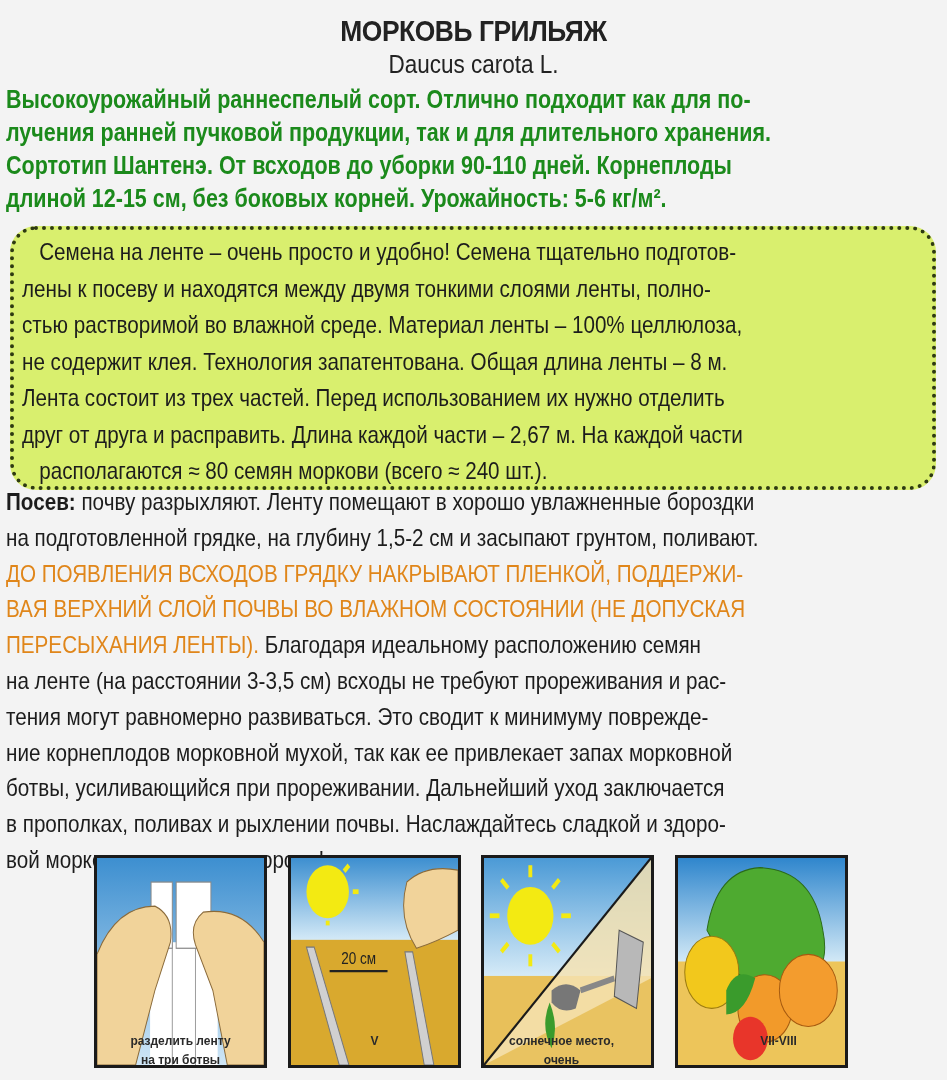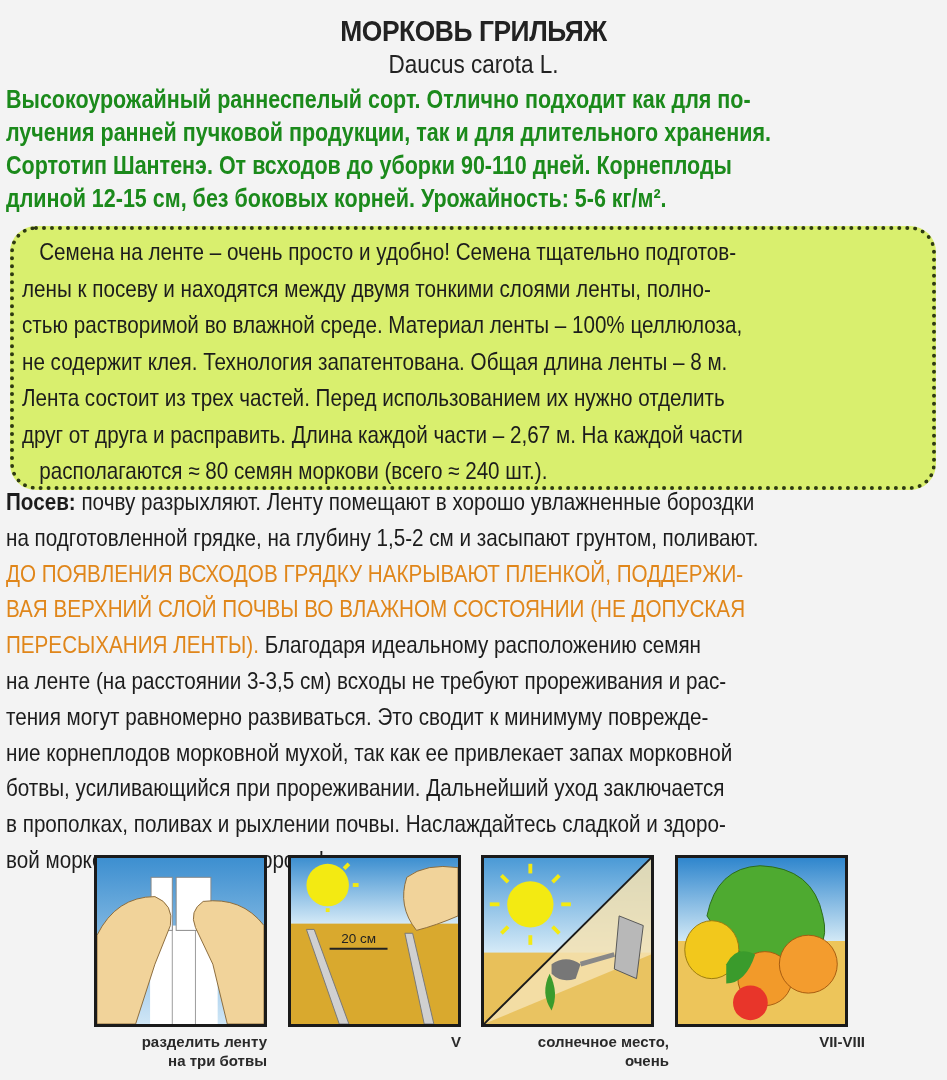--- a/index.html
+++ b/index.html
@@ -44,27 +44,27 @@
   .sowing {
     position: absolute; top: 484px; left: 6px;
     font-size: 24px; line-height: 35.8px; color: #1c1c1c;
     transform-origin: left top; transform: scaleX(0.86);
     width: 1090px;
   }
   .sowing .ln { display: block; white-space: nowrap; }
   .sowing .bold { font-weight: bold; }
   .sowing .warn { color: #e0861a; }
   .pic {
-    position: absolute; top: 0; width: 173px; height: 172px;
+    position: absolute; top: 0; width: 173px; height: 213px;
     border: 3px solid #1a1a1a; overflow: hidden;
   }
   .pic svg { display: block; width: 100%; height: 100%; }
   .caption {
-    position: absolute; top: 1032px; text-align: right;
-    font-weight: bold; font-size: 15px; line-height: 19px; color: #2a2a2a;
+    position: absolute; top: 1032px; text-align: center;
+    font-weight: bold; font-size: 12px; line-height: 19px; color: #2a2a2a;
   }
 </style>
 </head>
 <body>
 
 <div class="title">МОРКОВЬ ГРИЛЬЯЖ</div>
 <div class="latin">Daucus carota L.</div>
 
 <div class="intro">
   <span class="ln" style="display:block;white-space:nowrap">Высокоурожайный раннеспелый сорт. Отлично подходит как для по-</span>
@@ -192,19 +192,19 @@
   </svg>
 </div>
 
 <div class="caption" style="left:94px;width:173px;">
   <div>разделить ленту</div>
   <div>на три ботвы</div>
 </div>
 <div class="caption" style="left:288px;width:173px;">
   <div>V</div>
 </div>
-<div class="caption" style="left:496px;width:173px;">
+<div class="caption" style="left:475px;width:173px;">
   <div>солнечное место,</div>
   <div>очень</div>
 </div>
 <div class="caption" style="left:692px;width:173px;">
   <div>VII-VIII</div>
 </div>
 
 </body></html>

